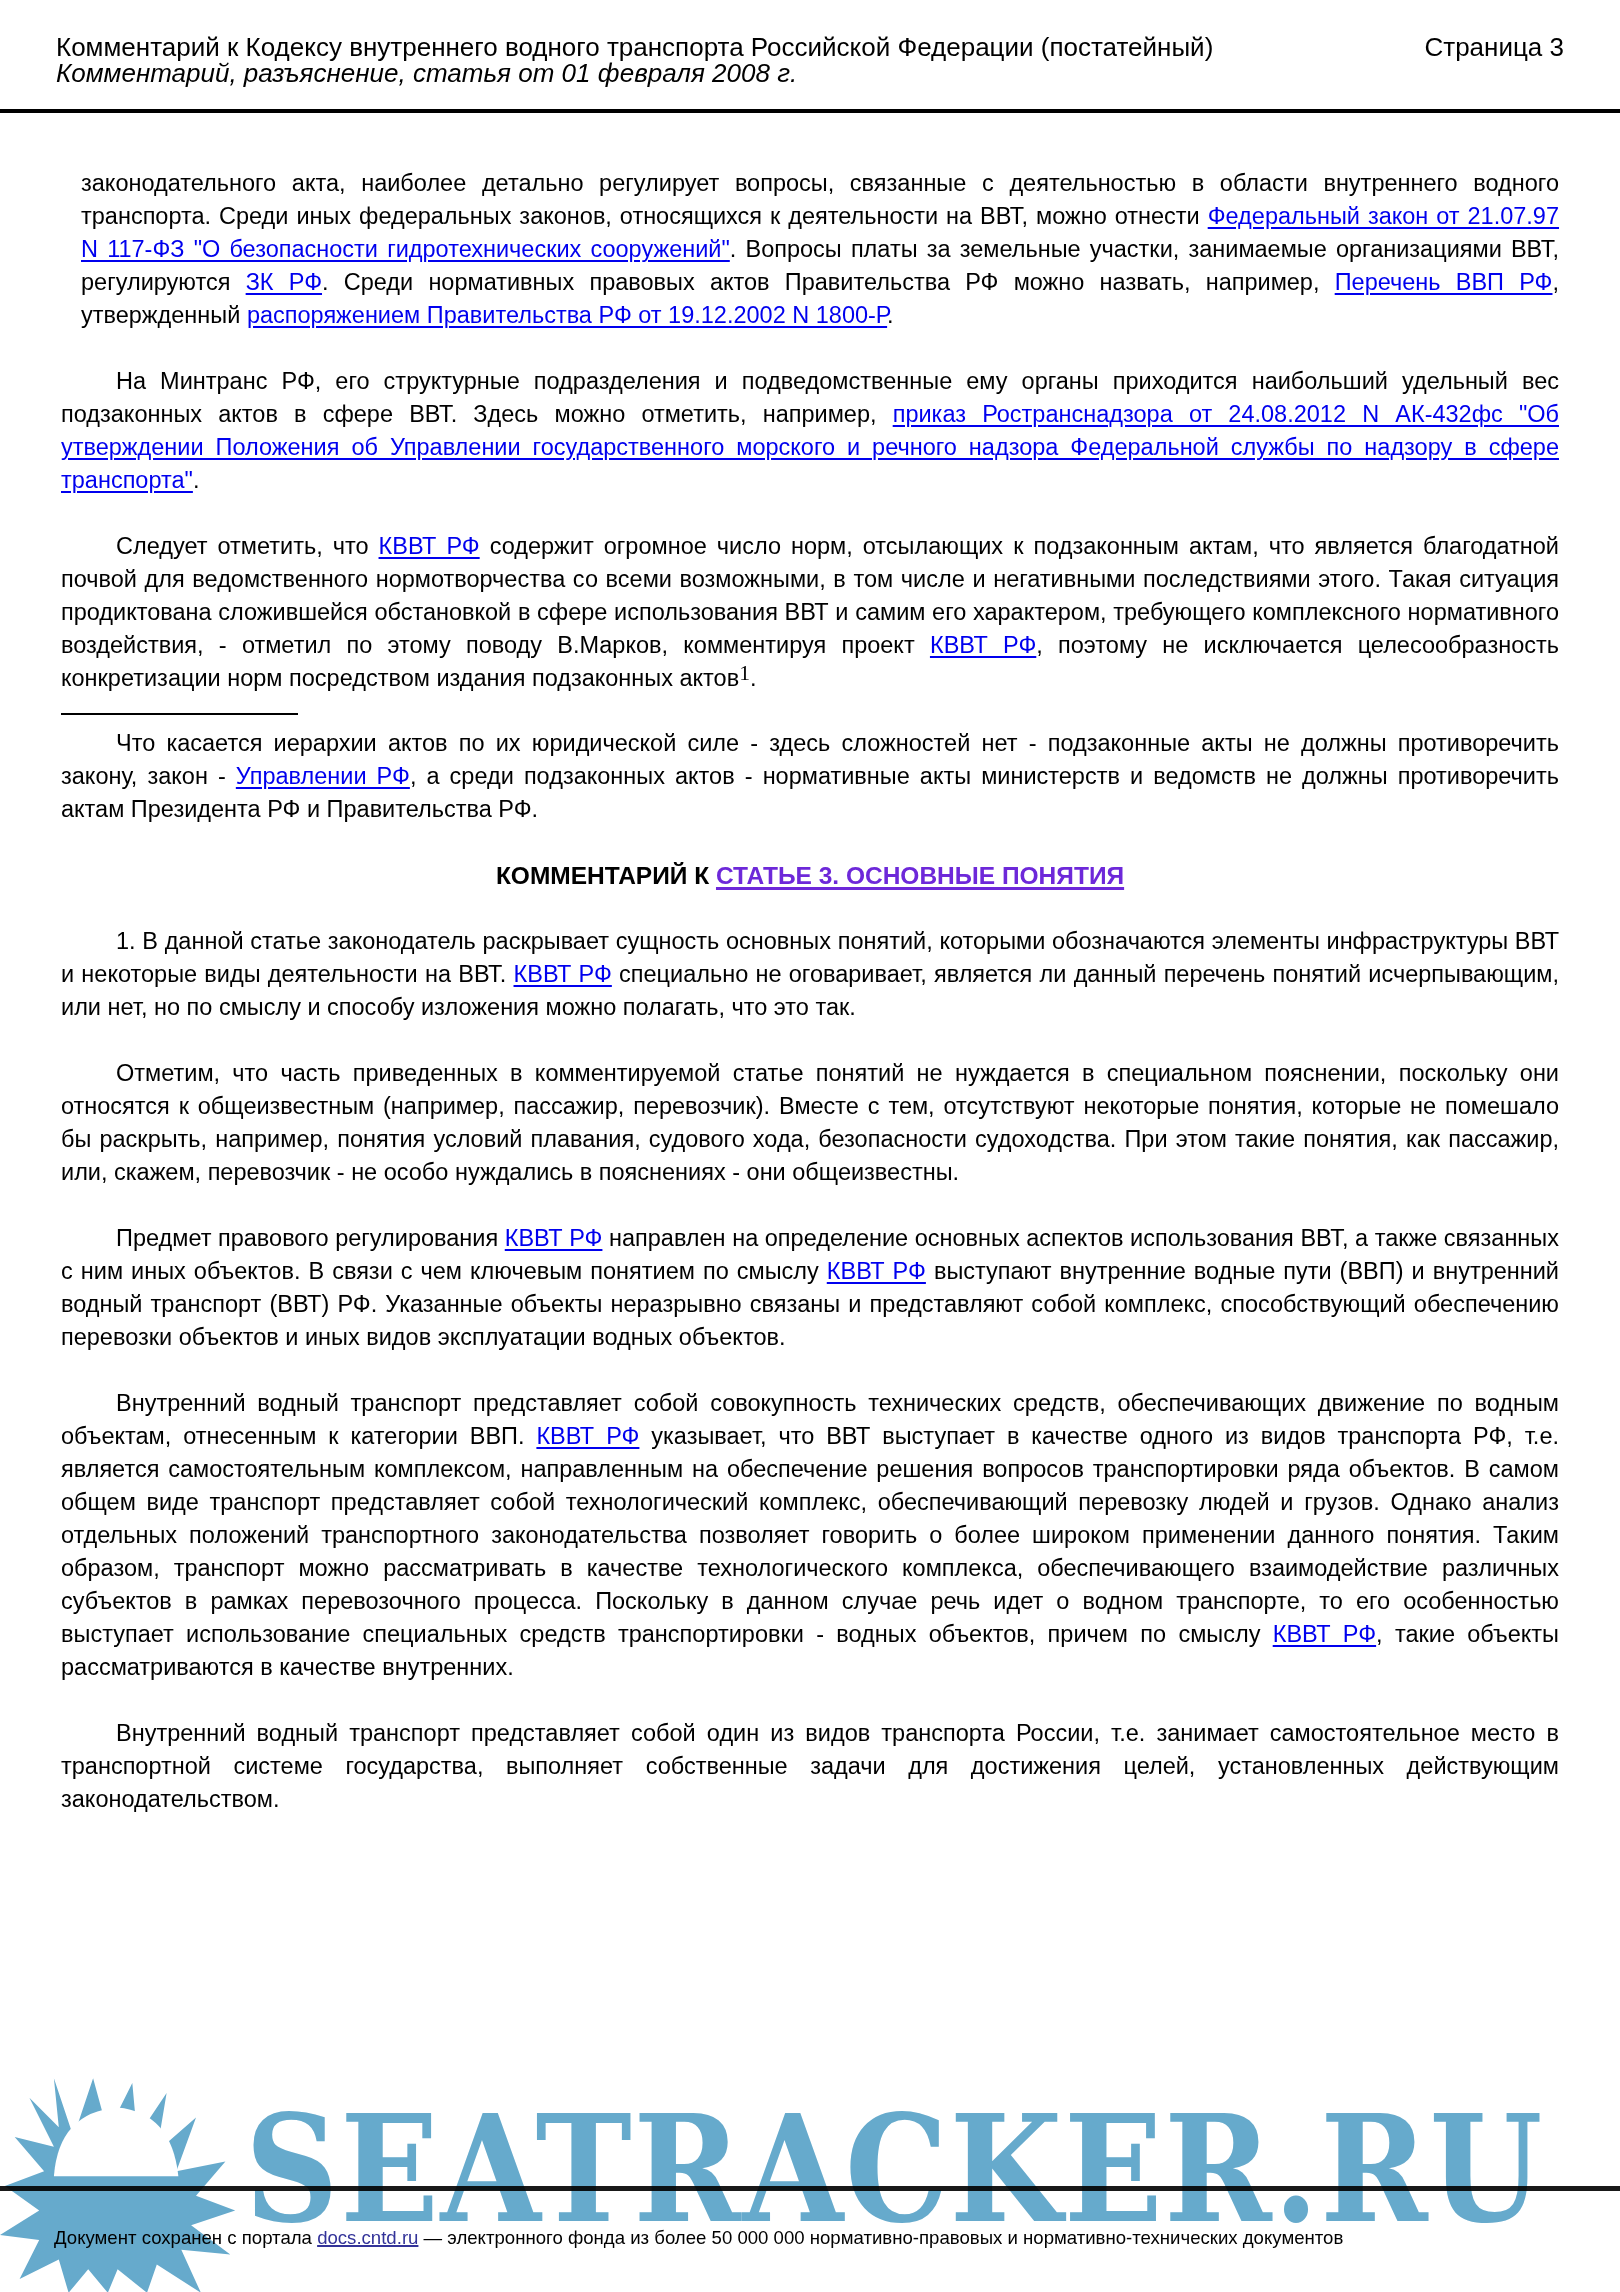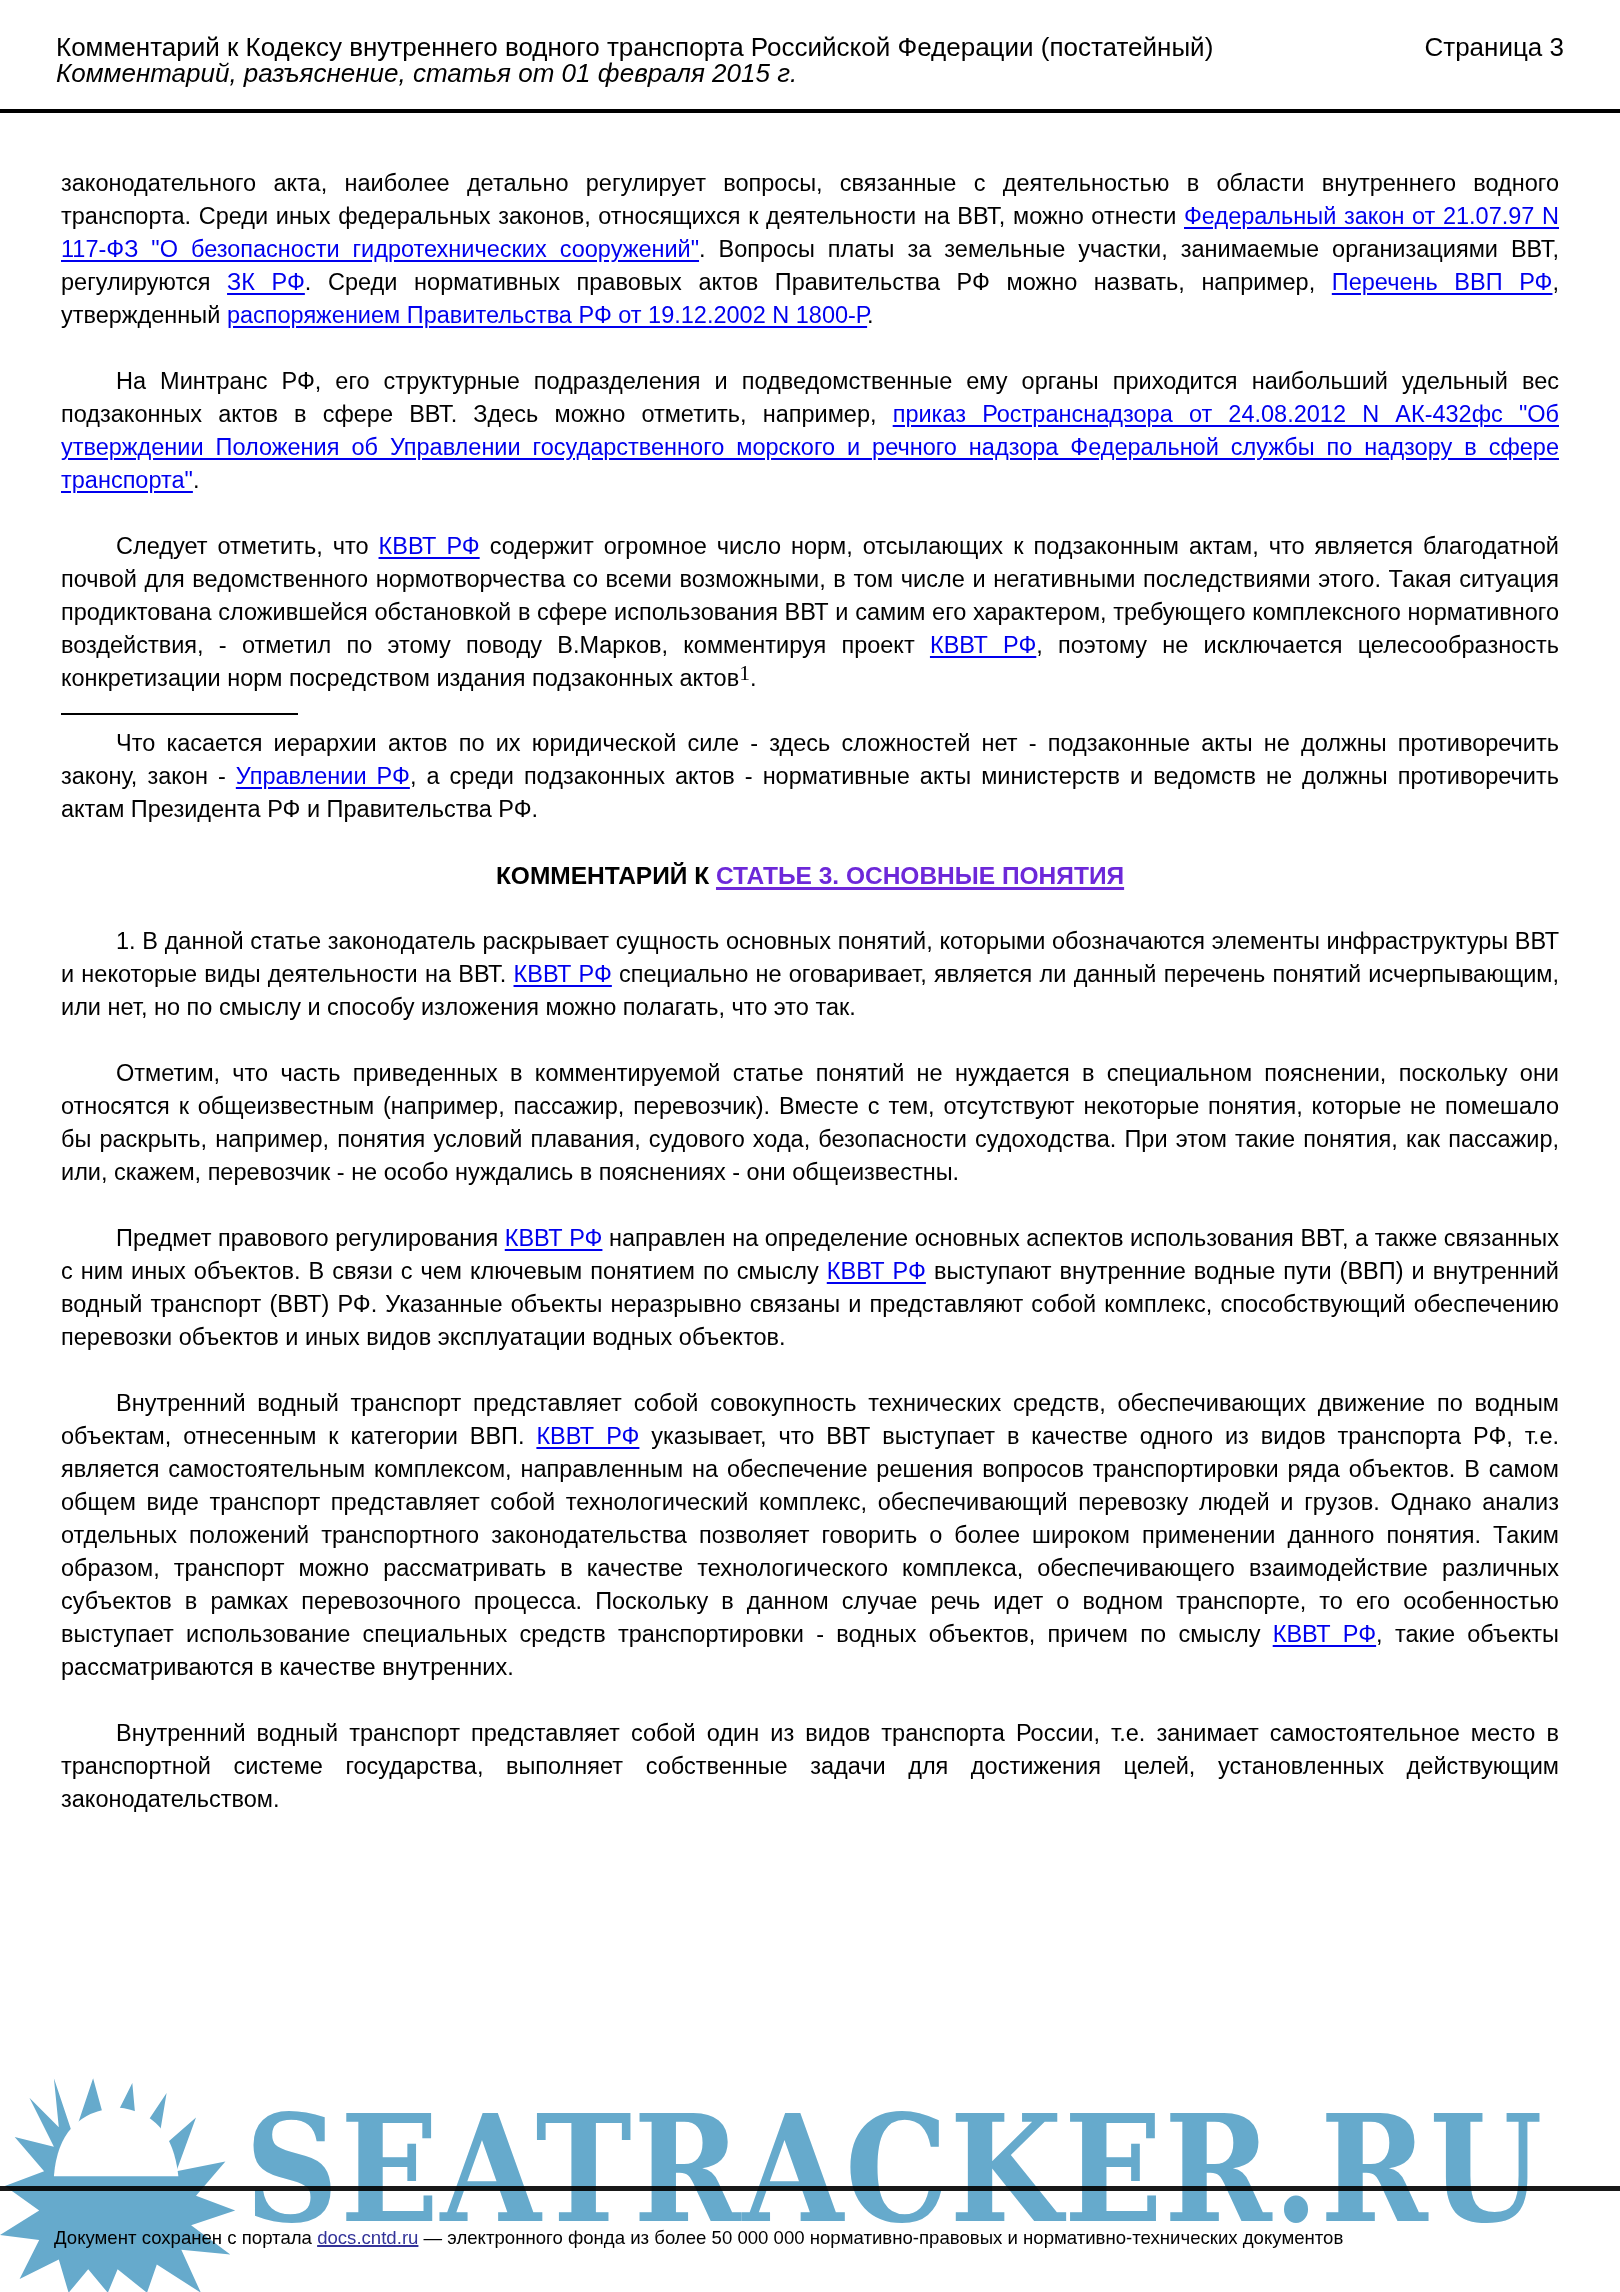--- a/index.html
+++ b/index.html
@@ -14,21 +14,21 @@
     .page-header .title { position: absolute; left: 0; top: 0; white-space: nowrap; }
     .page-header .subtitle { position: absolute; left: 0; top: 25.5px; font-style: italic; white-space: nowrap; }
     .page-header .page-no { position: absolute; right: 4px; top: 0; white-space: nowrap; }
     .rule-top { position: absolute; left: 0; top: 109px; width: 1620px; height: 3.9px; background: #000; }
 
     .content {
       position: absolute; left: 61px; top: 167px; width: 1498px;
       font-size: 23.5px; line-height: 33px; text-align: justify;
     }
     .content p { margin: 0 0 33px 0; text-indent: 55px; }
-    .content p.noindent { text-indent: 0; }
+    .content p.noindent { text-indent: 0; margin-left: 20px; }
     a.lnk { color: #0000ee; text-decoration: underline; text-decoration-thickness: 2px; text-underline-offset: 2.9px; }
     sup.fn { font-family: "Liberation Serif", serif; font-size: 21.6px; vertical-align: 5.9px; line-height: 0; }
     .fn-rule { width: 237px; height: 2.9px; background: #000; margin: 17.6px 0 11.8px 0; }
     .footnote { text-indent: 0 !important; padding-left: 55px; font-size: 23.5px; margin-bottom: 59px !important; }
     .footnote .fn-num { font-family: "Liberation Serif", serif; font-size: 21.6px; vertical-align: 3.9px; margin-right: 7.8px; }
     h2.section {
       margin: 0 0 33px 0; text-align: center; font-size: 24.5px; font-weight: bold; line-height: 33px;
     }
     h2.section a { color: #6d28d9; text-decoration: underline; text-decoration-thickness: 2.9px; text-underline-offset: 2.9px; }
 
@@ -42,21 +42,21 @@
     .page-footer {
       position: absolute; left: 54px; top: 2226px; font-size: 18.6px; line-height: 23.5px; white-space: nowrap; color: #000;
     }
     .page-footer a { color: #333399; text-decoration: underline; text-decoration-thickness: 2px; margin-top: 24px; }
   </style>
 </head>
 <body>
 
 <div class="page-header">
   <div class="title">Комментарий к Кодексу внутреннего водного транспорта Российской Федерации (постатейный)</div>
-  <div class="subtitle">Комментарий, разъяснение, статья от 01 февраля 2015 г.</div>
+  <div class="subtitle">Комментарий, разъяснение, статья от 01 февраля 2008 г.</div>
   <div class="page-no">Страница 3</div>
 </div>
 <div class="rule-top"></div>
 
 <div class="content">
   <p class="noindent"><span>законодательного акта, наиболее детально регулирует вопросы, связанные с деятельностью в области внутреннего водного транспорта. Среди иных федеральных законов, относящихся к деятельности на ВВТ, можно отнести </span><a class="lnk" href="#">Федеральный закон от 21.07.97 N 117-ФЗ "О безопасности гидротехнических сооружений"</a><span>. Вопросы платы за земельные участки, занимаемые организациями ВВТ, регулируются </span><a class="lnk" href="#">ЗК РФ</a><span>. Среди нормативных правовых актов Правительства РФ можно назвать, например, </span><a class="lnk" href="#">Перечень ВВП РФ</a><span>, утвержденный </span><a class="lnk" href="#">распоряжением Правительства РФ от 19.12.2002 N 1800-Р</a><span>.</span></p>
 
   <p><span>На Минтранс РФ, его структурные подразделения и подведомственные ему органы приходится наибольший удельный вес подзаконных актов в сфере ВВТ. Здесь можно отметить, например, </span><a class="lnk" href="#">приказ Ространснадзора от 24.08.2012 N АК-432фс "Об утверждении Положения об Управлении государственного морского и речного надзора Федеральной службы по надзору в сфере транспорта"</a><span>.</span></p>
 
   <p style="margin-bottom:0"><span>Следует отметить, что </span><a class="lnk" href="#">КВВТ РФ</a><span> содержит огромное число норм, отсылающих к подзаконным актам, что является благодатной почвой для ведомственного нормотворчества со всеми возможными, в том числе и негативными последствиями этого. Такая ситуация продиктована сложившейся обстановкой в сфере использования ВВТ и самим его характером, требующего комплексного нормативного воздействия, - отметил по этому поводу В.Марков, комментируя проект </span><a class="lnk" href="#">КВВТ РФ</a><span>, поэтому не исключается целесообразность конкретизации норм посредством издания подзаконных актов</span><sup class="fn">1</sup><span>.</span></p>

